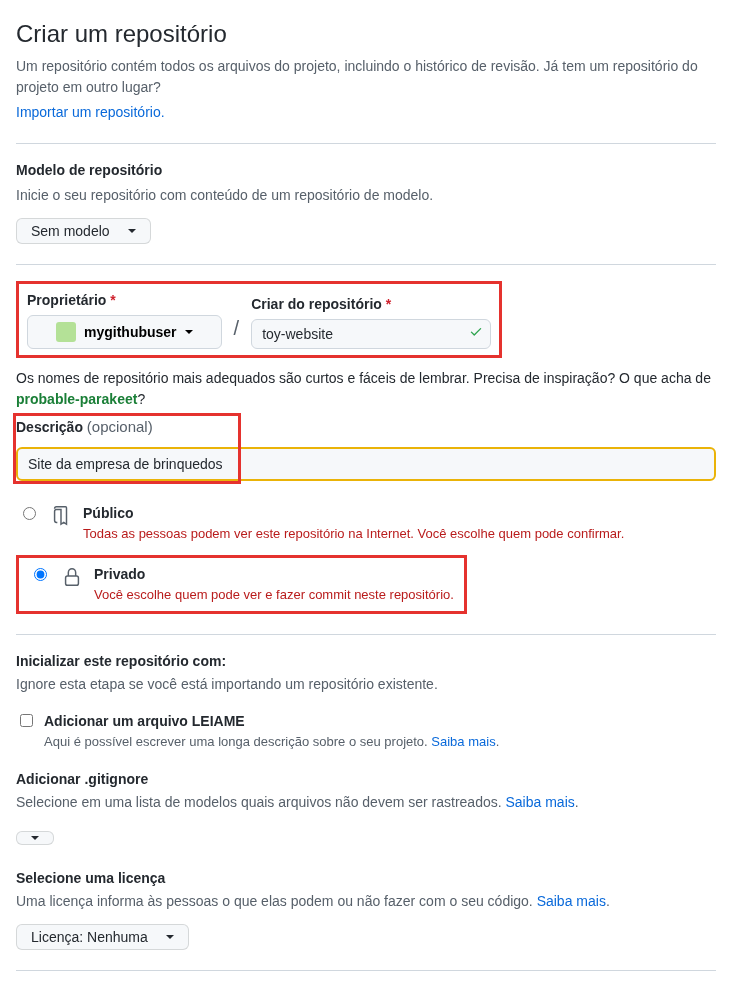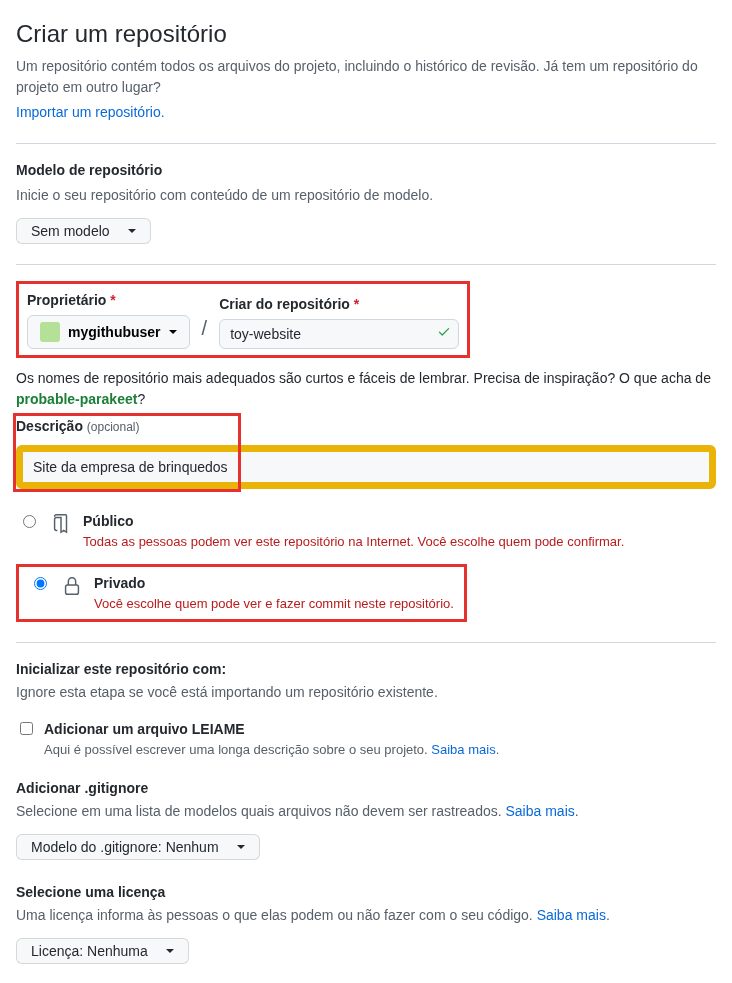--- a/index.html
+++ b/index.html
@@ -67,21 +67,21 @@
   .owner-row {
     display: flex;
     align-items: flex-end;
     gap: 10px;
   }
   .owner-row .col { display: flex; flex-direction: column; }
   .owner-btn {
     display: inline-flex;
     align-items: center;
     gap: 8px;
-    padding: 6px 12px;
+    padding: 6px 28px;
     border: 1px solid #d0d7de;
     border-radius: 6px;
     background: #f6f8fa;
     font-weight: 600;
     font-size: 14px;
   }
   .avatar {
     width: 20px; height: 20px;
     background: #b4e197;
     border-radius: 3px;
@@ -111,33 +111,33 @@
     right: 8px;
     top: 50%;
     transform: translateY(-50%);
     color: #2da44e;
   }
   .asterisk { color: #cf222e; }
   .help-text { font-size: 14px; color: #24292f; margin-top: 10px; }
   .suggest { color: #1a7f37; font-weight: 600; }
   .desc-input {
     width: 100%;
-    border: 7px solid #eab308;
+    border: 2px solid #eab308;
     border-radius: 6px;
     padding: 7px 10px;
     font-size: 14px;
     background: #f6f8fa;
     margin-top: 4px;
     font-family: inherit;
     color: #24292f;
   }
   .optional {
     font-weight: 400;
     color: #57606a;
-    font-size: 12px;
+    font-size: 15px;
   }
   .visibility-row {
     display: flex;
     align-items: flex-start;
     gap: 10px;
     padding: 6px 2px;
   }
   .visibility-row input[type=radio] { margin-top: 4px; }
   .vis-icon {
     width: 24px;
@@ -269,21 +269,20 @@
     </div>
   </div>
 </div>
 
 <div style="height:18px"></div>
 <div class="section-heading">Adicionar .gitignore</div>
 <div class="sublabel">
   <span>Selecione em uma lista de modelos quais arquivos não devem ser rastreados. </span><a href="#">Saiba mais</a>.
 </div>
 <button class="btn">
-  <span><span>Modelo do .gitignore: </span><span>Nenhum</span></span>
   <span class="caret"></span>
 </button>
 
 <div style="height:22px"></div>
 <div class="section-heading">Selecione uma licença</div>
 <div class="sublabel">
   <span>Uma licença informa às pessoas o que elas podem ou não fazer com o seu código. </span><a href="#">Saiba mais</a>.
 </div>
 <button class="btn">
   <span><span>Licença: </span><span>Nenhuma</span></span>

